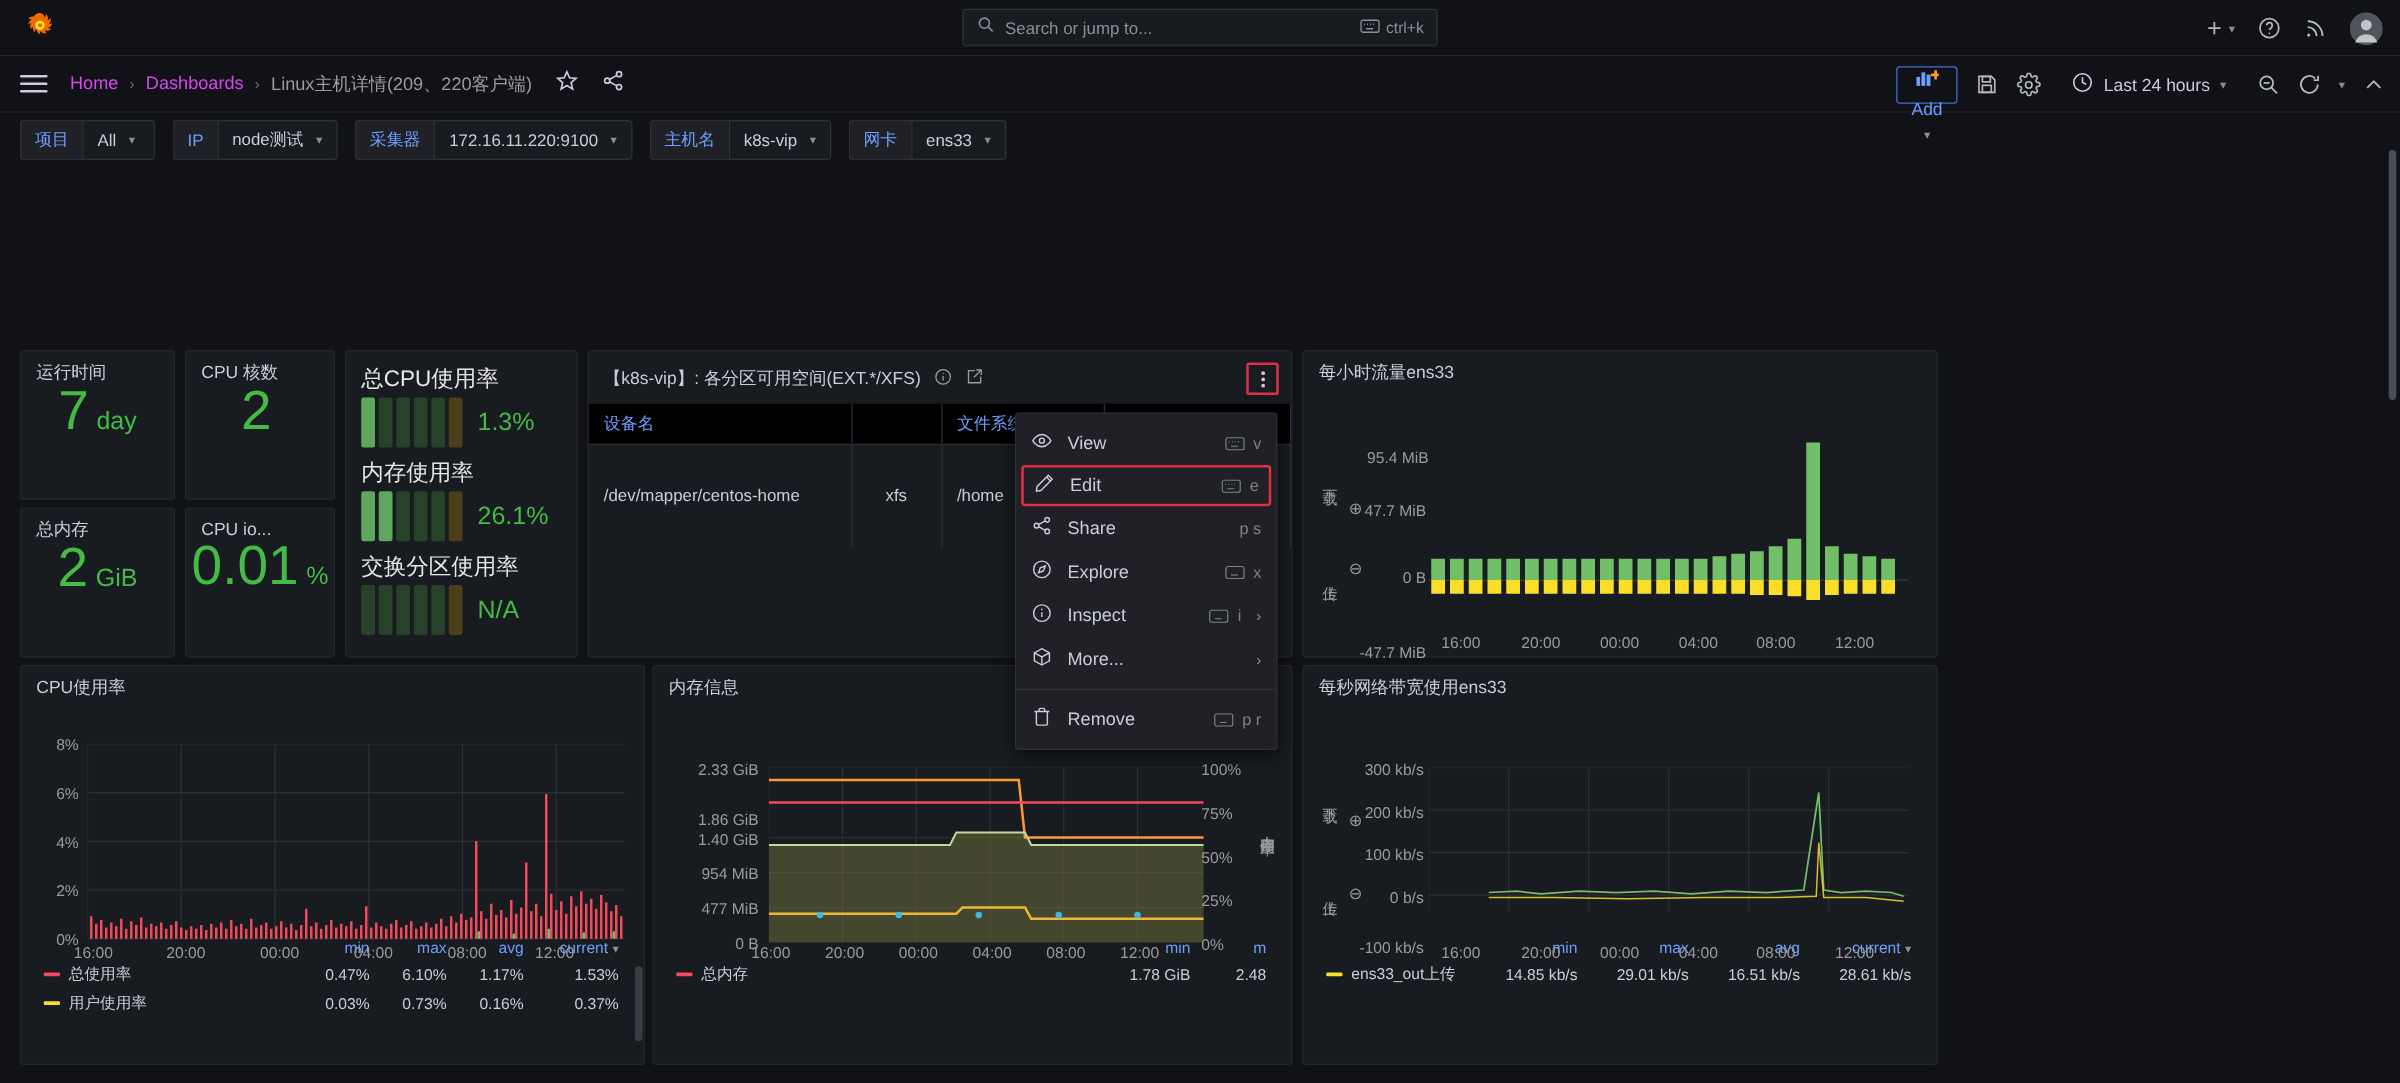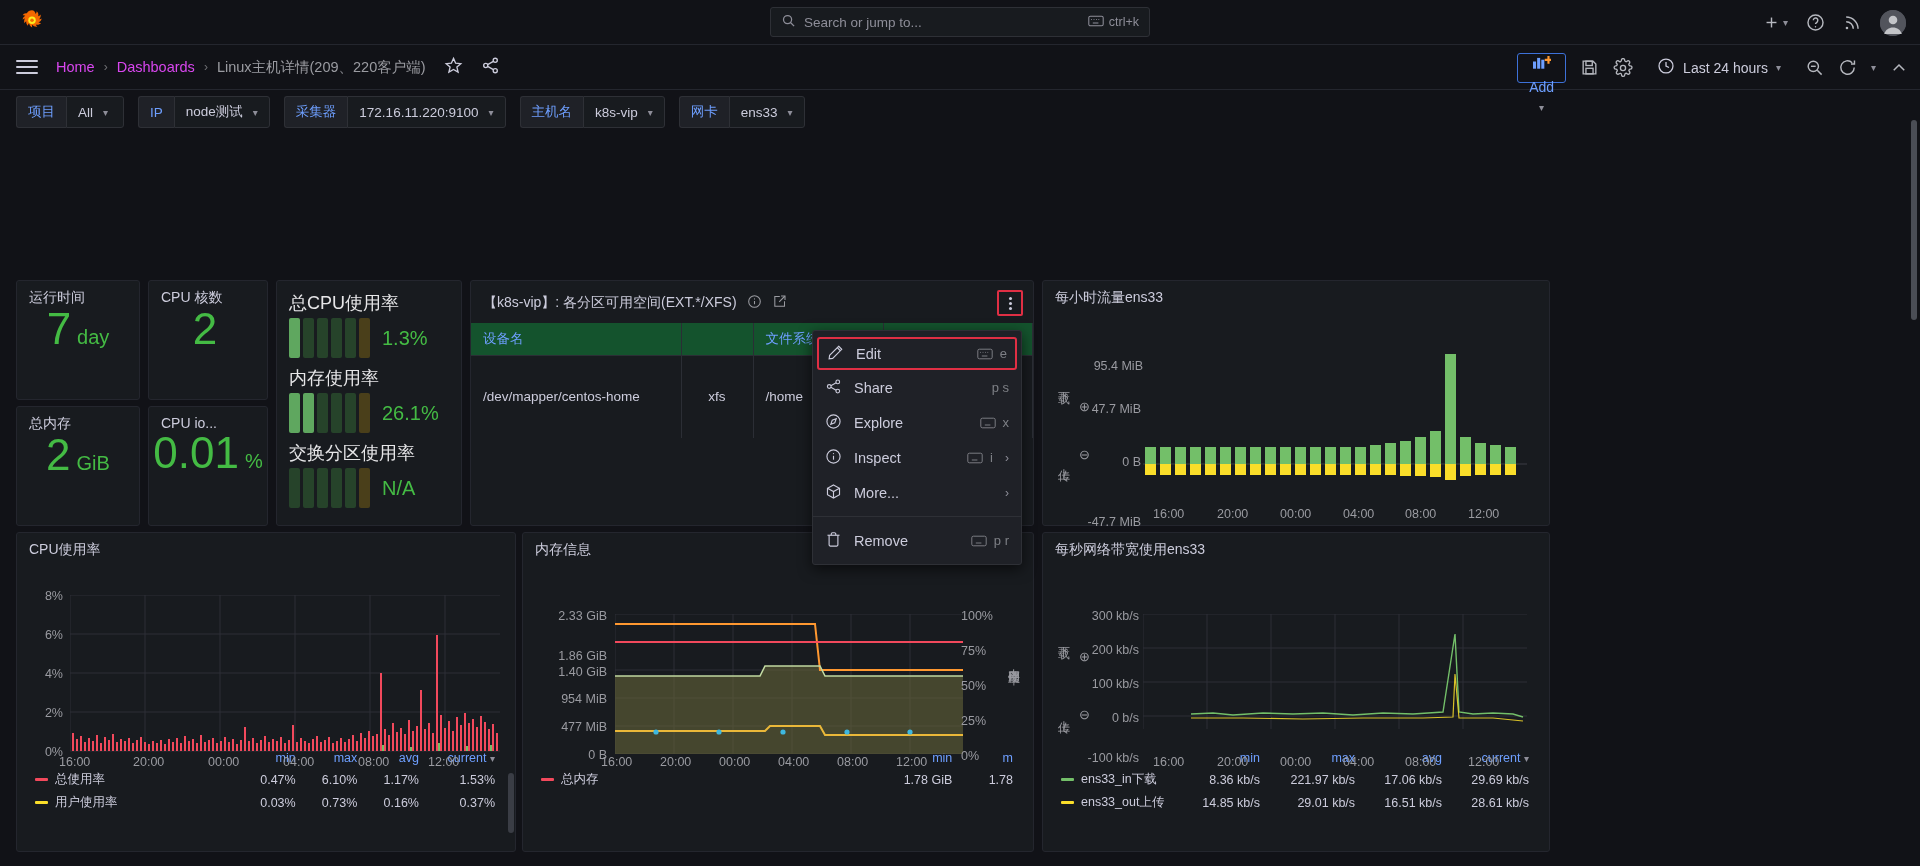--- a/index.html
+++ b/index.html
@@ -126,21 +126,21 @@
   
   .tbl-head {
     display:flex; align-items:center; gap:10px;
     padding: 9px 10px 7px 12px;
     font-size: 14px; color:#ccccdc;
   }
   .tbl-head .t { font-weight:500; }
   .tbl-head .sp { flex:1; }
   table.gtable { width:100%; border-collapse: collapse; font-size: 13.5px; }
   table.gtable th {
-    background: #14532d; color:#6e9fff; font-weight: 400;
+    background: #000000; color:#6e9fff; font-weight: 400;
     text-align:left; padding: 7px 12px; border-right:1px solid #2b2e35;
     font-size: 13.5px;
   }
   table.gtable td {
     padding: 10px 12px; color:#ccccdc; border-right:1px solid #2b2e35;
     border-top: 1px solid #2b2e35; vertical-align: middle;
   }
   .menu-kebab {
     width: 26px; height: 26px; border: 2px solid #e02f44;
     display:flex; flex-direction:column; align-items:center; justify-content:center; gap:2px;
@@ -824,21 +824,21 @@
               <th>m</th>
             </tr>
           </thead>
           <tbody>
             <tr>
               <td class="name">
                 <span class="swatch" style="background:#f2495c"></span>
                 <span>总内存</span>
               </td>
               <td>1.78 GiB</td>
-              <td>1.78</td>
+              <td>2.48</td>
             </tr>
           </tbody>
         </table>
       </div>
     </div>
 
     <div class="panel" style="left:1042px; top:398px; width:508px; height:320px; overflow:hidden;">
       <div class="panel-title">每秒网络带宽使用ens33</div>
       <div class="ts-body" style="height:185px;">
         <div class="axis-lbl" style="left:4px; top:50px; width:92px;">300 kb/s</div>
@@ -883,45 +883,55 @@
               <th>avg</th>
               <th>
                 <span>current</span>
                 <span class="caret">▾</span>
               </th>
             </tr>
           </thead>
           <tbody>
             <tr>
               <td class="name">
-                <span class="swatch" style="background:#73bf69"></span>
-                <span>ens33_in下载</span>
-              </td>
-              <td>8.36 kb/s</td>
-              <td>221.97 kb/s</td>
-              <td>17.06 kb/s</td>
-              <td>29.69 kb/s</td>
-            </tr>
-            <tr>
-              <td class="name">
                 <span class="swatch" style="background:#fade2a"></span>
                 <span>ens33_out上传</span>
               </td>
               <td>14.85 kb/s</td>
               <td>29.01 kb/s</td>
               <td>16.51 kb/s</td>
               <td>28.61 kb/s</td>
             </tr>
           </tbody>
         </table>
       </div>
     </div>
 
     <div class="ctxmenu" style="left:812px; top:196px;">
 
+      <div class="ctxitem">
+        <span>
+          <svg width="17" height="17" viewBox="0 0 24 24" fill="none" stroke="#ccccdc" stroke-width="1.6">
+            <path d="M1.8 12s3.9-7 10.2-7 10.2 7 10.2 7-3.9 7-10.2 7S1.8 12 1.8 12z"></path>
+            <circle cx="12" cy="12" r="2.8"></circle>
+          </svg>
+        </span>
+        <span class="lbl">View</span>
+        <span class="kb">
+          <svg width="16" height="12" viewBox="0 0 20 14" fill="none" stroke="#7e8086" stroke-width="1.2">
+            <rect x="1" y="1" width="18" height="12" rx="2"></rect>
+              <line x1="6" y1="9.5" x2="13" y2="9.5"></line>
+            <line x1="4" y1="5" x2="5" y2="5"></line>
+              <line x1="7" y1="5" x2="8" y2="5"></line>
+            <line x1="10" y1="5" x2="11" y2="5"></line>
+              <line x1="13" y1="5" x2="14" y2="5"></line>
+          </svg>
+          <span>v</span>
+        </span>
+      </div>
 
       <div class="ctxitem sel">
         <span>
           <svg width="17" height="17" viewBox="0 0 24 24" fill="none" stroke="#ccccdc" stroke-width="1.6">
             <path d="M16.5 3.2l4.3 4.3L8 20.3l-5 .7.7-5z"></path>
               <line x1="14.5" y1="5.2" x2="18.8" y2="9.5"></line>
           </svg>
         </span>
         <span class="lbl">Edit</span>
         <span class="kb">

